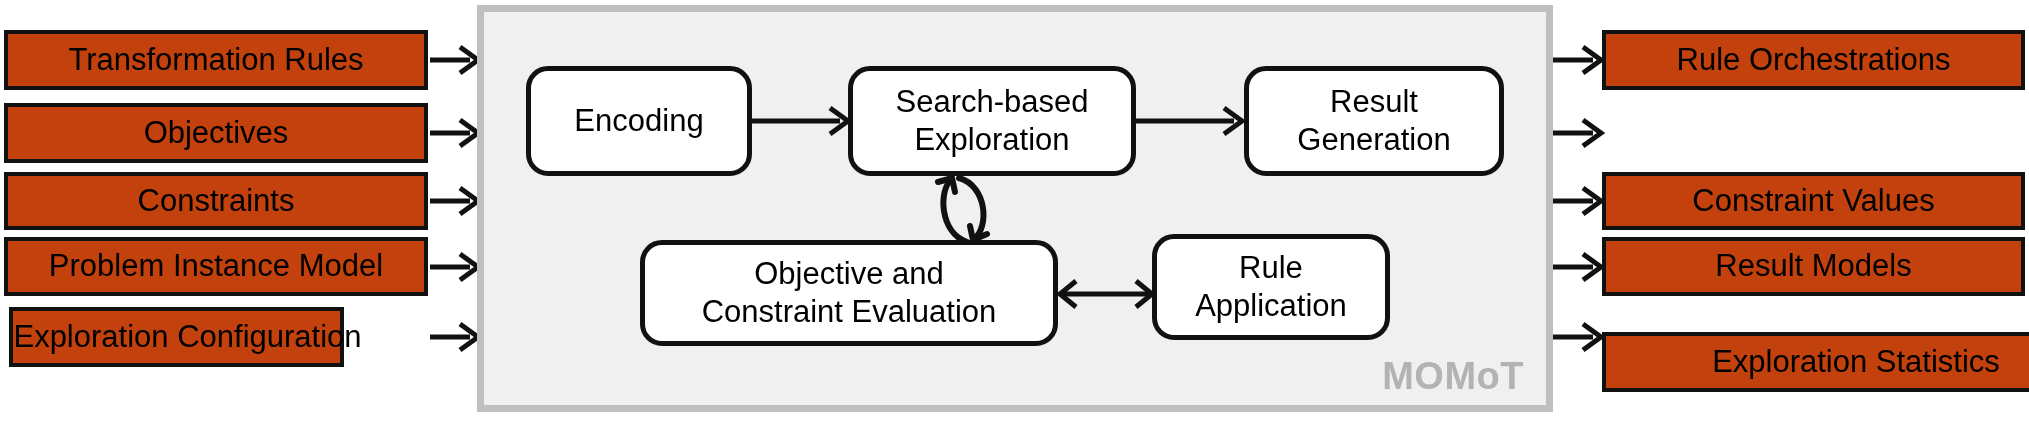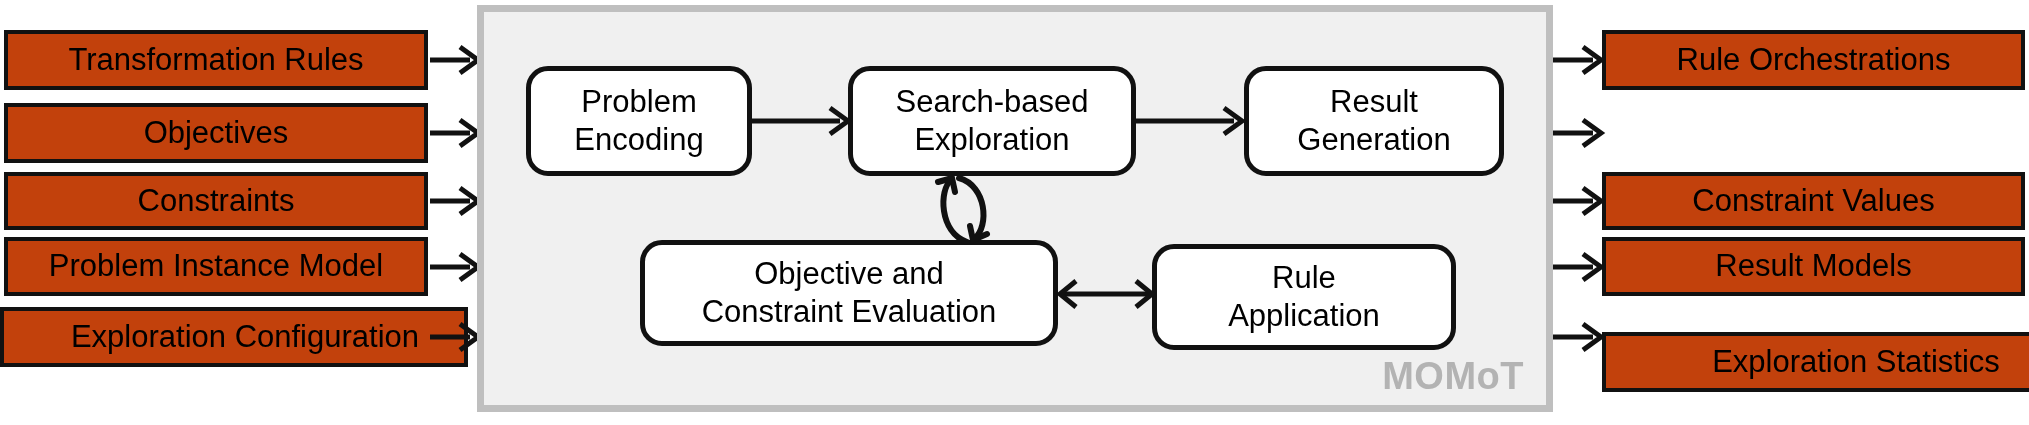--- a/index.html
+++ b/index.html
@@ -49,21 +49,21 @@
   </div>
   <div class="io-box" style="left:4px;top:103px;width:424px;height:60px;">
     <span>Objectives</span>
   </div>
   <div class="io-box" style="left:4px;top:172px;width:424px;height:58px;">
     <span>Constraints</span>
   </div>
   <div class="io-box" style="left:4px;top:237px;width:424px;height:59px;">
     <span>Problem Instance Model</span>
   </div>
-  <div class="io-box" style="left:0;top:307px;width:468px;height:60px;padding-left:22px;">
+  <div class="io-box" style="left:9px;top:307px;width:335px;height:60px;padding-left:22px;">
     <span>Exploration Configuration</span>
   </div>
 
   <div class="arrow" style="left:430px;top:44px;">
     <svg width="52" height="32" viewBox="0 0 52 32">
       <line x1="0" y1="16" x2="40" y2="16" stroke="#111" stroke-width="5"></line>
       <polyline points="30,3 48,16 30,29" fill="none" stroke="#111" stroke-width="5"></polyline>
     </svg>
   </div>
   <div class="arrow" style="left:430px;top:117px;">
@@ -90,21 +90,20 @@
       <polyline points="30,3 48,16 30,29" fill="none" stroke="#111" stroke-width="5"></polyline>
     </svg>
   </div>
 
   <div class="momot-panel">
     <div class="momot-label">MOMoT</div>
   </div>
 
   <div class="proc-box" style="left:526px;top:66px;width:226px;height:110px;">
     <div>
-      <span>Problem</span>
       <span>Encoding</span>
     </div>
   </div>
 
   <div class="proc-box" style="left:848px;top:66px;width:288px;height:110px;">
     <div>
       <span>Search-based</span>
       <span>Exploration</span>
     </div>
   </div>
@@ -116,21 +115,21 @@
     </div>
   </div>
 
   <div class="proc-box" style="left:640px;top:240px;width:418px;height:106px;">
     <div>
       <span>Objective and</span>
       <span>Constraint Evaluation</span>
     </div>
   </div>
 
-  <div class="proc-box" style="left:1152px;top:244px;width:304px;height:106px;">
+  <div class="proc-box" style="left:1152px;top:234px;width:238px;height:106px;">
     <div>
       <span>Rule</span>
       <span>Application</span>
     </div>
   </div>
 
   <div class="arrow" style="left:752px;top:105px;">
     <svg width="100" height="32" viewBox="0 0 100 32">
       <line x1="0" y1="16" x2="88" y2="16" stroke="#111" stroke-width="5"></line>
       <polyline points="78,3 96,16 78,29" fill="none" stroke="#111" stroke-width="5"></polyline>

